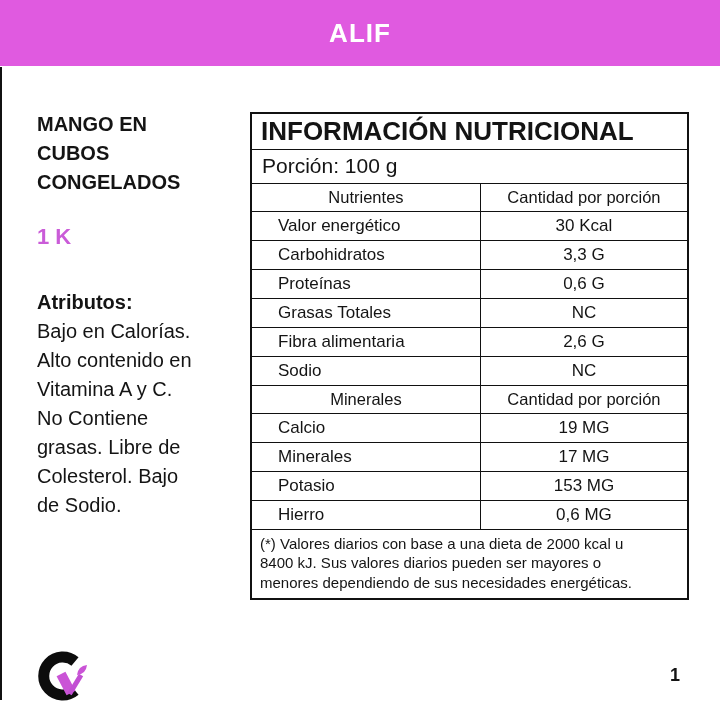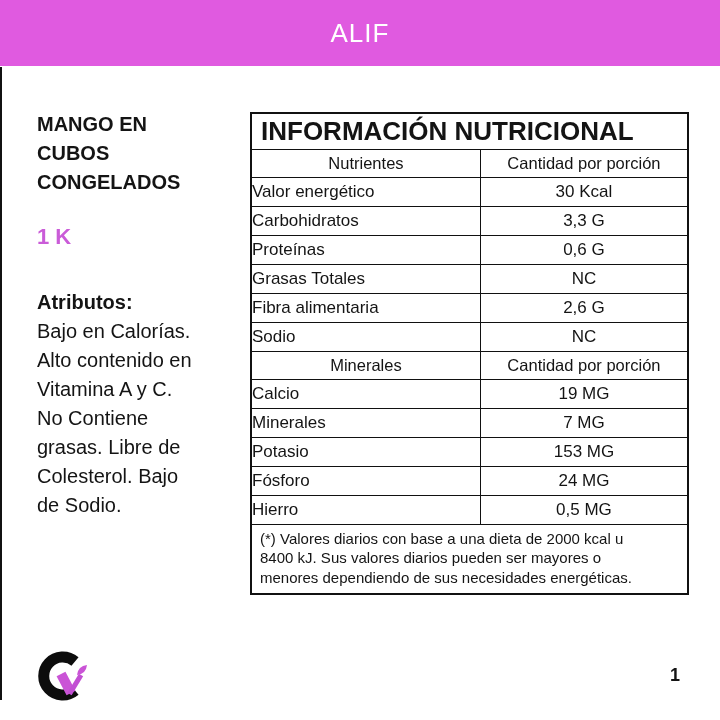--- a/index.html
+++ b/index.html
@@ -17,21 +17,21 @@
   .header-bar {
     position: absolute;
     left: 0; top: 0;
     width: 720px; height: 66px;
     background: #E05AE0;
     display: flex; align-items: center; justify-content: center;
   }
   .brand {
     color: #ffffff;
     font-size: 26px;
-    font-weight: normal;
+    font-weight: bold;
     letter-spacing: 1px;
   }
 
   
   .left-rule {
     position: absolute;
     left: 0; top: 67px;
     width: 2px; height: 633px;
     background: #111;
   }
@@ -103,21 +103,21 @@
   }
   td.qty-head {
     height: 28px;
     font-size: 16.5px;
     text-align: center;
     width: 47.5%;
   }
   td.label-cell {
     height: 29px;
     font-size: 17px;
-    padding-left: 0;
+    padding-left: 26px;
     width: 52.5%;
   }
   td.value-cell {
     height: 29px;
     font-size: 17px;
     text-align: center;
     width: 47.5%;
   }
   td.footnote-cell {
     height: 66px;
@@ -167,20 +167,23 @@
 de Sodio.</div>
   </div>
 
   <div class="nutri-wrap">
     <table class="nutri">
       <tbody>
         <tr>
           <td class="title-cell" colspan="2">INFORMACIÓN NUTRICIONAL</td>
         </tr>
         <tr>
+          <td class="portion-cell" colspan="2">Porción: 100 g</td>
+        </tr>
+        <tr>
           <td class="section-head">Nutrientes</td>
           <td class="qty-head">Cantidad por porción</td>
         </tr>
       </tbody>
       <tbody id="nutrient-rows">
           <tr>
             <td class="label-cell">Valor energético</td>
             <td class="value-cell">30 Kcal</td>
           </tr>
           <tr>
@@ -210,33 +213,29 @@
           <td class="qty-head">Cantidad por porción</td>
         </tr>
       </tbody>
       <tbody id="mineral-rows">
           <tr>
             <td class="label-cell">Calcio</td>
             <td class="value-cell">19 MG</td>
           </tr>
           <tr>
             <td class="label-cell">Minerales</td>
-            <td class="value-cell">7 MG</td>
+            <td class="value-cell">17 MG</td>
           </tr>
           <tr>
             <td class="label-cell">Potasio</td>
             <td class="value-cell">153 MG</td>
           </tr>
           <tr>
-            <td class="label-cell">Fósforo</td>
-            <td class="value-cell">24 MG</td>
-          </tr>
-          <tr>
             <td class="label-cell">Hierro</td>
-            <td class="value-cell">0,5 MG</td>
+            <td class="value-cell">0,6 MG</td>
           </tr>
         </tbody>
       <tbody>
         <tr>
           <td class="footnote-cell" colspan="2">(*) Valores diarios con base a una dieta de 2000 kcal u
 8400 kJ. Sus valores diarios pueden ser mayores o
 menores dependiendo de sus necesidades energéticas.</td>
         </tr>
       </tbody>
     </table>

